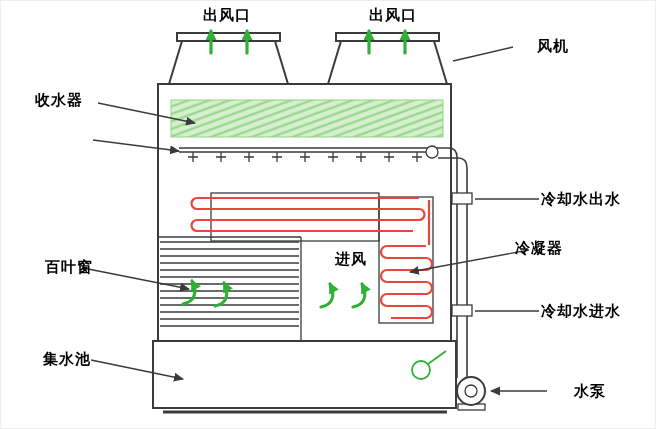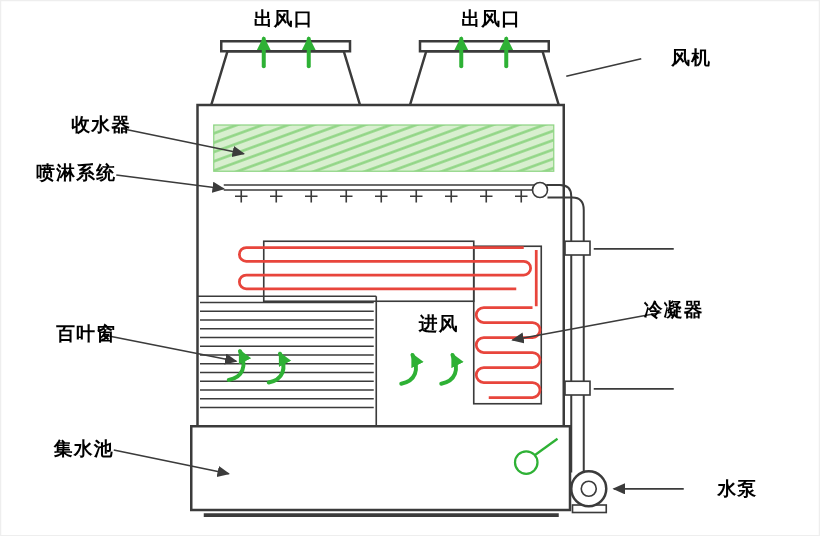--- a/index.html
+++ b/index.html
@@ -107,21 +107,22 @@
     <path d="M90 359 L182 378" class="leader" marker-end="url(#mBlack)"></path>
     <path d="M538 198 L474 198" class="leader"></path>
     <path d="M528 249 L409 271" class="leader" marker-end="url(#mBlack)"></path>
     <path d="M538 310 L474 310" class="leader"></path>
     <path d="M546 390 L490 390" class="leader" marker-end="url(#mBlack)"></path>
   </svg>
 
   <div class="diagram-label" style="left:202px;top:5px">出风口</div>
   <div class="diagram-label" style="left:368px;top:5px">出风口</div>
   <div class="diagram-label" style="left:536px;top:36px">风机</div>
-  <div class="diagram-label" style="left:56px;top:90px">收水器</div>
-  <div class="diagram-label" style="left:28px;top:128px">喷淋系统</div>
+  <div class="diagram-label" style="left:34px;top:90px">收水器</div>
   <div class="diagram-label" style="left:44px;top:257px">百叶窗</div>
   <div class="diagram-label" style="left:42px;top:349px">集水池</div>
+  <div class="diagram-label" style="left:540px;top:189px">冷却水出水</div>
   <div class="diagram-label" style="left:514px;top:238px">冷凝器</div>
+  <div class="diagram-label" style="left:540px;top:301px">冷却水进水</div>
   <div class="diagram-label" style="left:573px;top:381px">水泵</div>
   <div class="diagram-label" style="left:334px;top:249px">进风</div>
 
 </div>
 
 </body></html>

